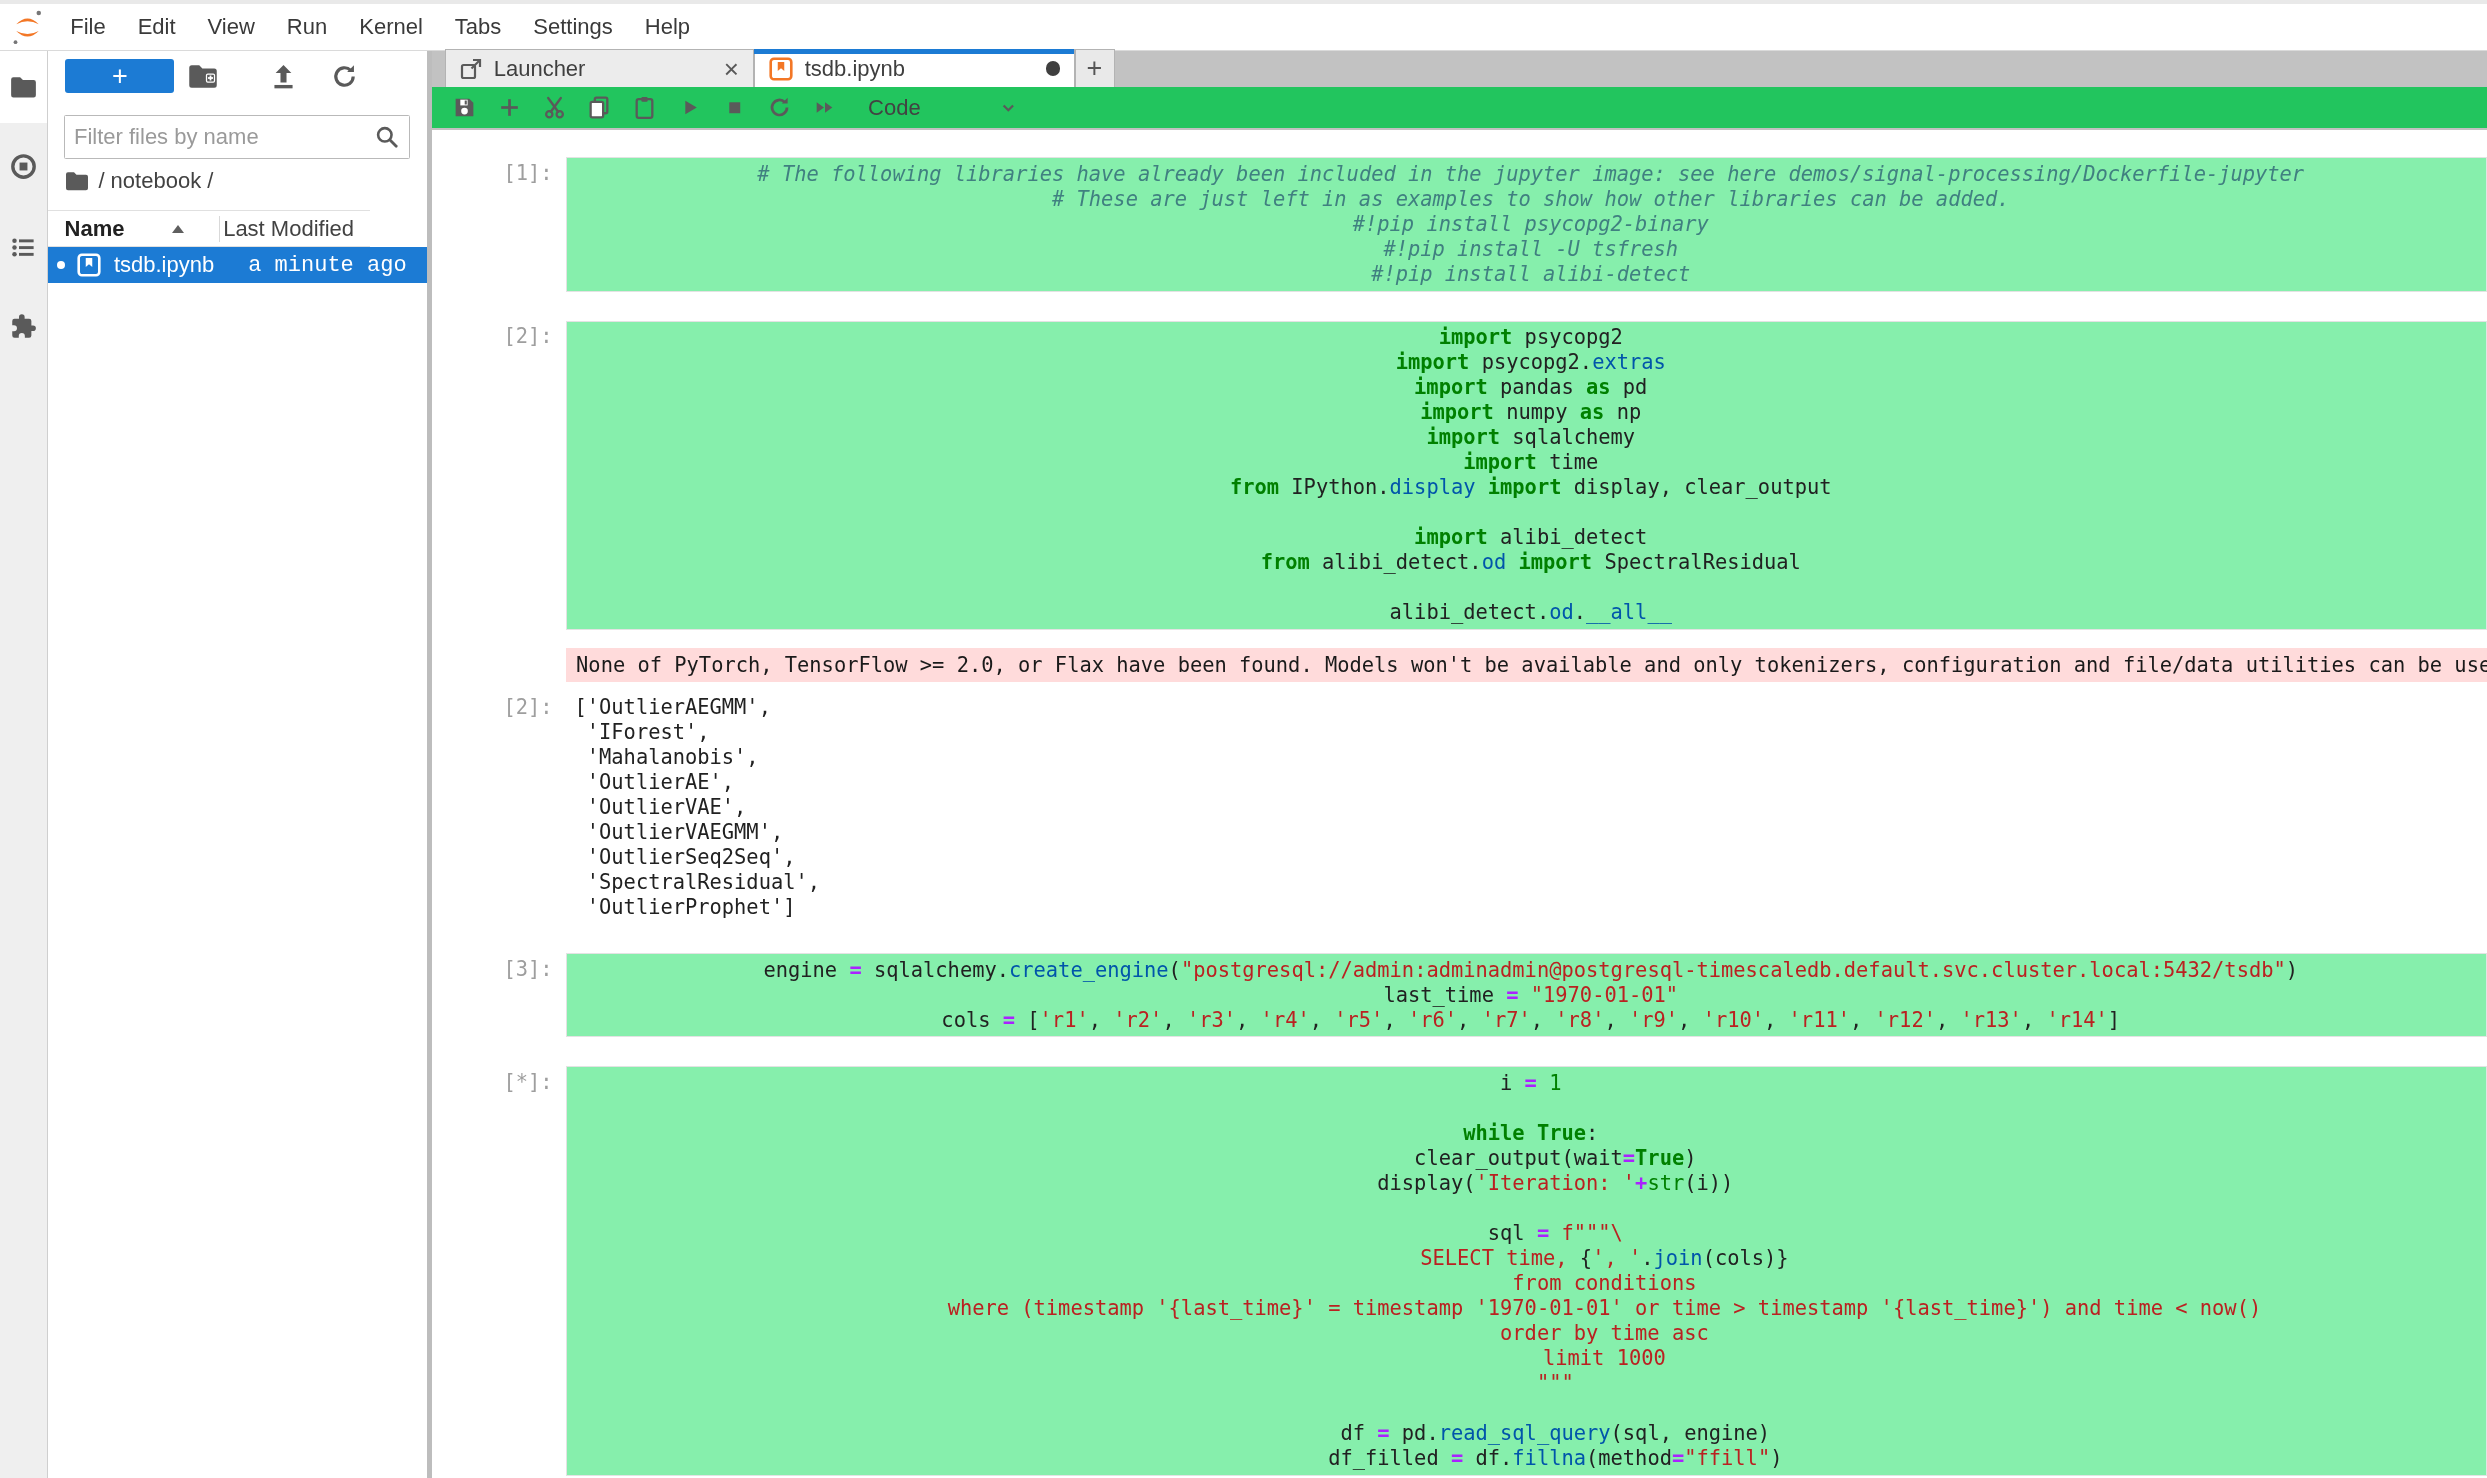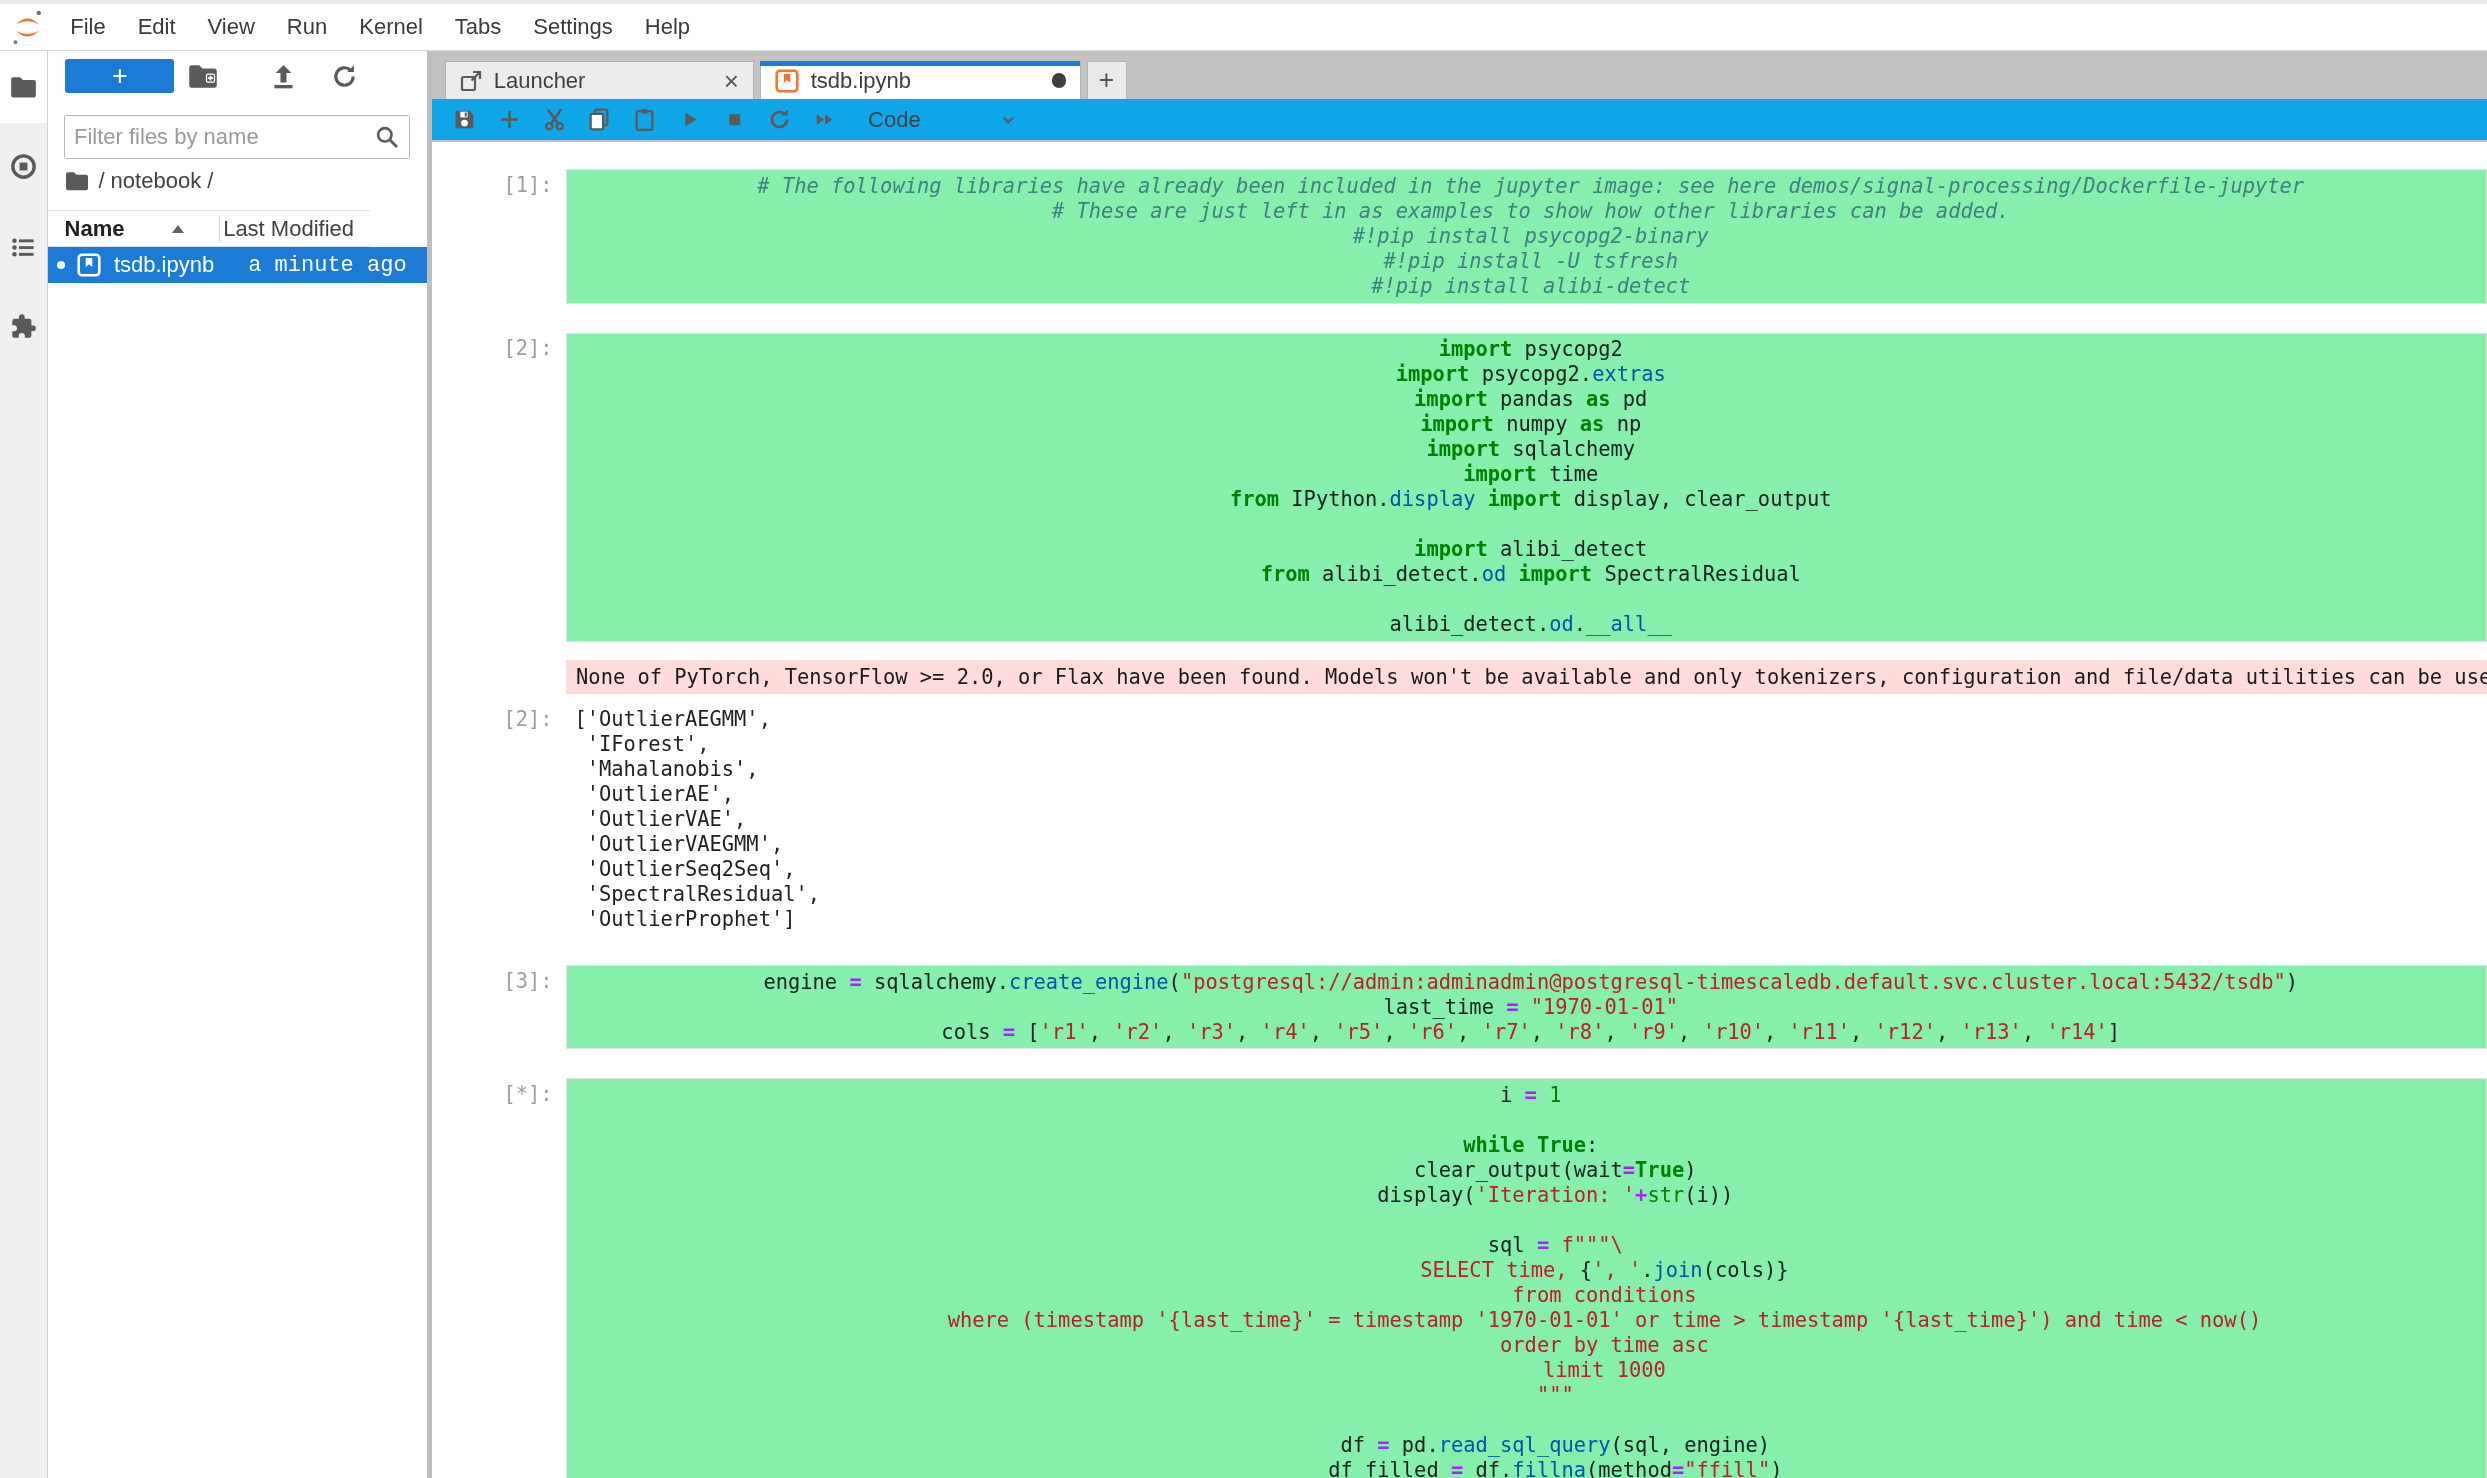--- a/index.html
+++ b/index.html
@@ -45,33 +45,33 @@
              display:flex; align-items:center; }
   .run-dot { width:8.3px; height:8.3px; border-radius:50%; background:#fff; margin-left:9px; flex:0 0 auto; }
   .filerow .fname { margin-left:12px; }
   .filerow .fmod { margin-left:auto; margin-right:20.4px;font-family:Liberation Mono, monospace; }
 
   
   .dockdivider { width:4.5px; background:#bdbdbd; flex:0 0 auto; }
 
   
   .dock { flex:1; display:flex; flex-direction:column; min-width:0; }
-  .tabbar { height:48px; background:#c2c2c2; display:flex; align-items:flex-end; padding-left:13px; gap:6px; flex:0 0 auto; }
+  .tabbar { height:36px; background:#c2c2c2; display:flex; align-items:flex-end; padding-left:13px; flex:0 0 auto; }
   .tab { height:38px; display:flex; align-items:center; padding:0 13.6px; font-size:22px; color:#3f3f3f;
          border:0.8px solid #b3b3b3; border-bottom:none; }
   .tab-inactive { width:309px; background:#ececec; }
   .tab-active { width:321px; background:#fff; position:relative; }
   .tab-active::before { content:""; position:absolute; left:-0.8px; right:-0.8px; top:-0.8px; height:4.5px; background:#1c7bd4; }
   .tab-label { margin-left:10.6px; white-space:nowrap; overflow:hidden; }
   .tab-close { margin-left:auto; font-size:26px; color:#595959; line-height:1; }
   .dirty-dot { margin-left:auto; width:14.4px; height:14.4px; border-radius:50%; background:#3f3f3f; }
   .tab-add { width:40px; height:38px; background:#e9e9e9; border:0.8px solid #b3b3b3; border-bottom:none;
              display:flex; align-items:center; justify-content:center; font-size:27px; color:#555; }
 
-  .toolbar { height:43px; background:#0ea5e9; border-bottom:2.3px solid #c1c1c1; display:flex; align-items:center;
+  .toolbar { height:43px; background:#22c55e; border-bottom:2.3px solid #c1c1c1; display:flex; align-items:center;
              padding-left:19.6px; flex:0 0 auto; }
   .tb-btn { width:27px; height:27px; margin-right:18px; display:flex; align-items:center; justify-content:center; }
   .celltype { display:flex; align-items:center; margin-left:12px; width:159px; justify-content:space-between;
               font-size:22px; color:#424242; padding-right:7.6px; }
 
   
   .notebook { flex:1; overflow:hidden; background:#fff; padding-top:27px;
               font-family:"DejaVu Sans Mono", monospace; font-size:20.4px; line-height:25px; }
   .block { display:flex; }
   .block.input { margin-top:29px; }

